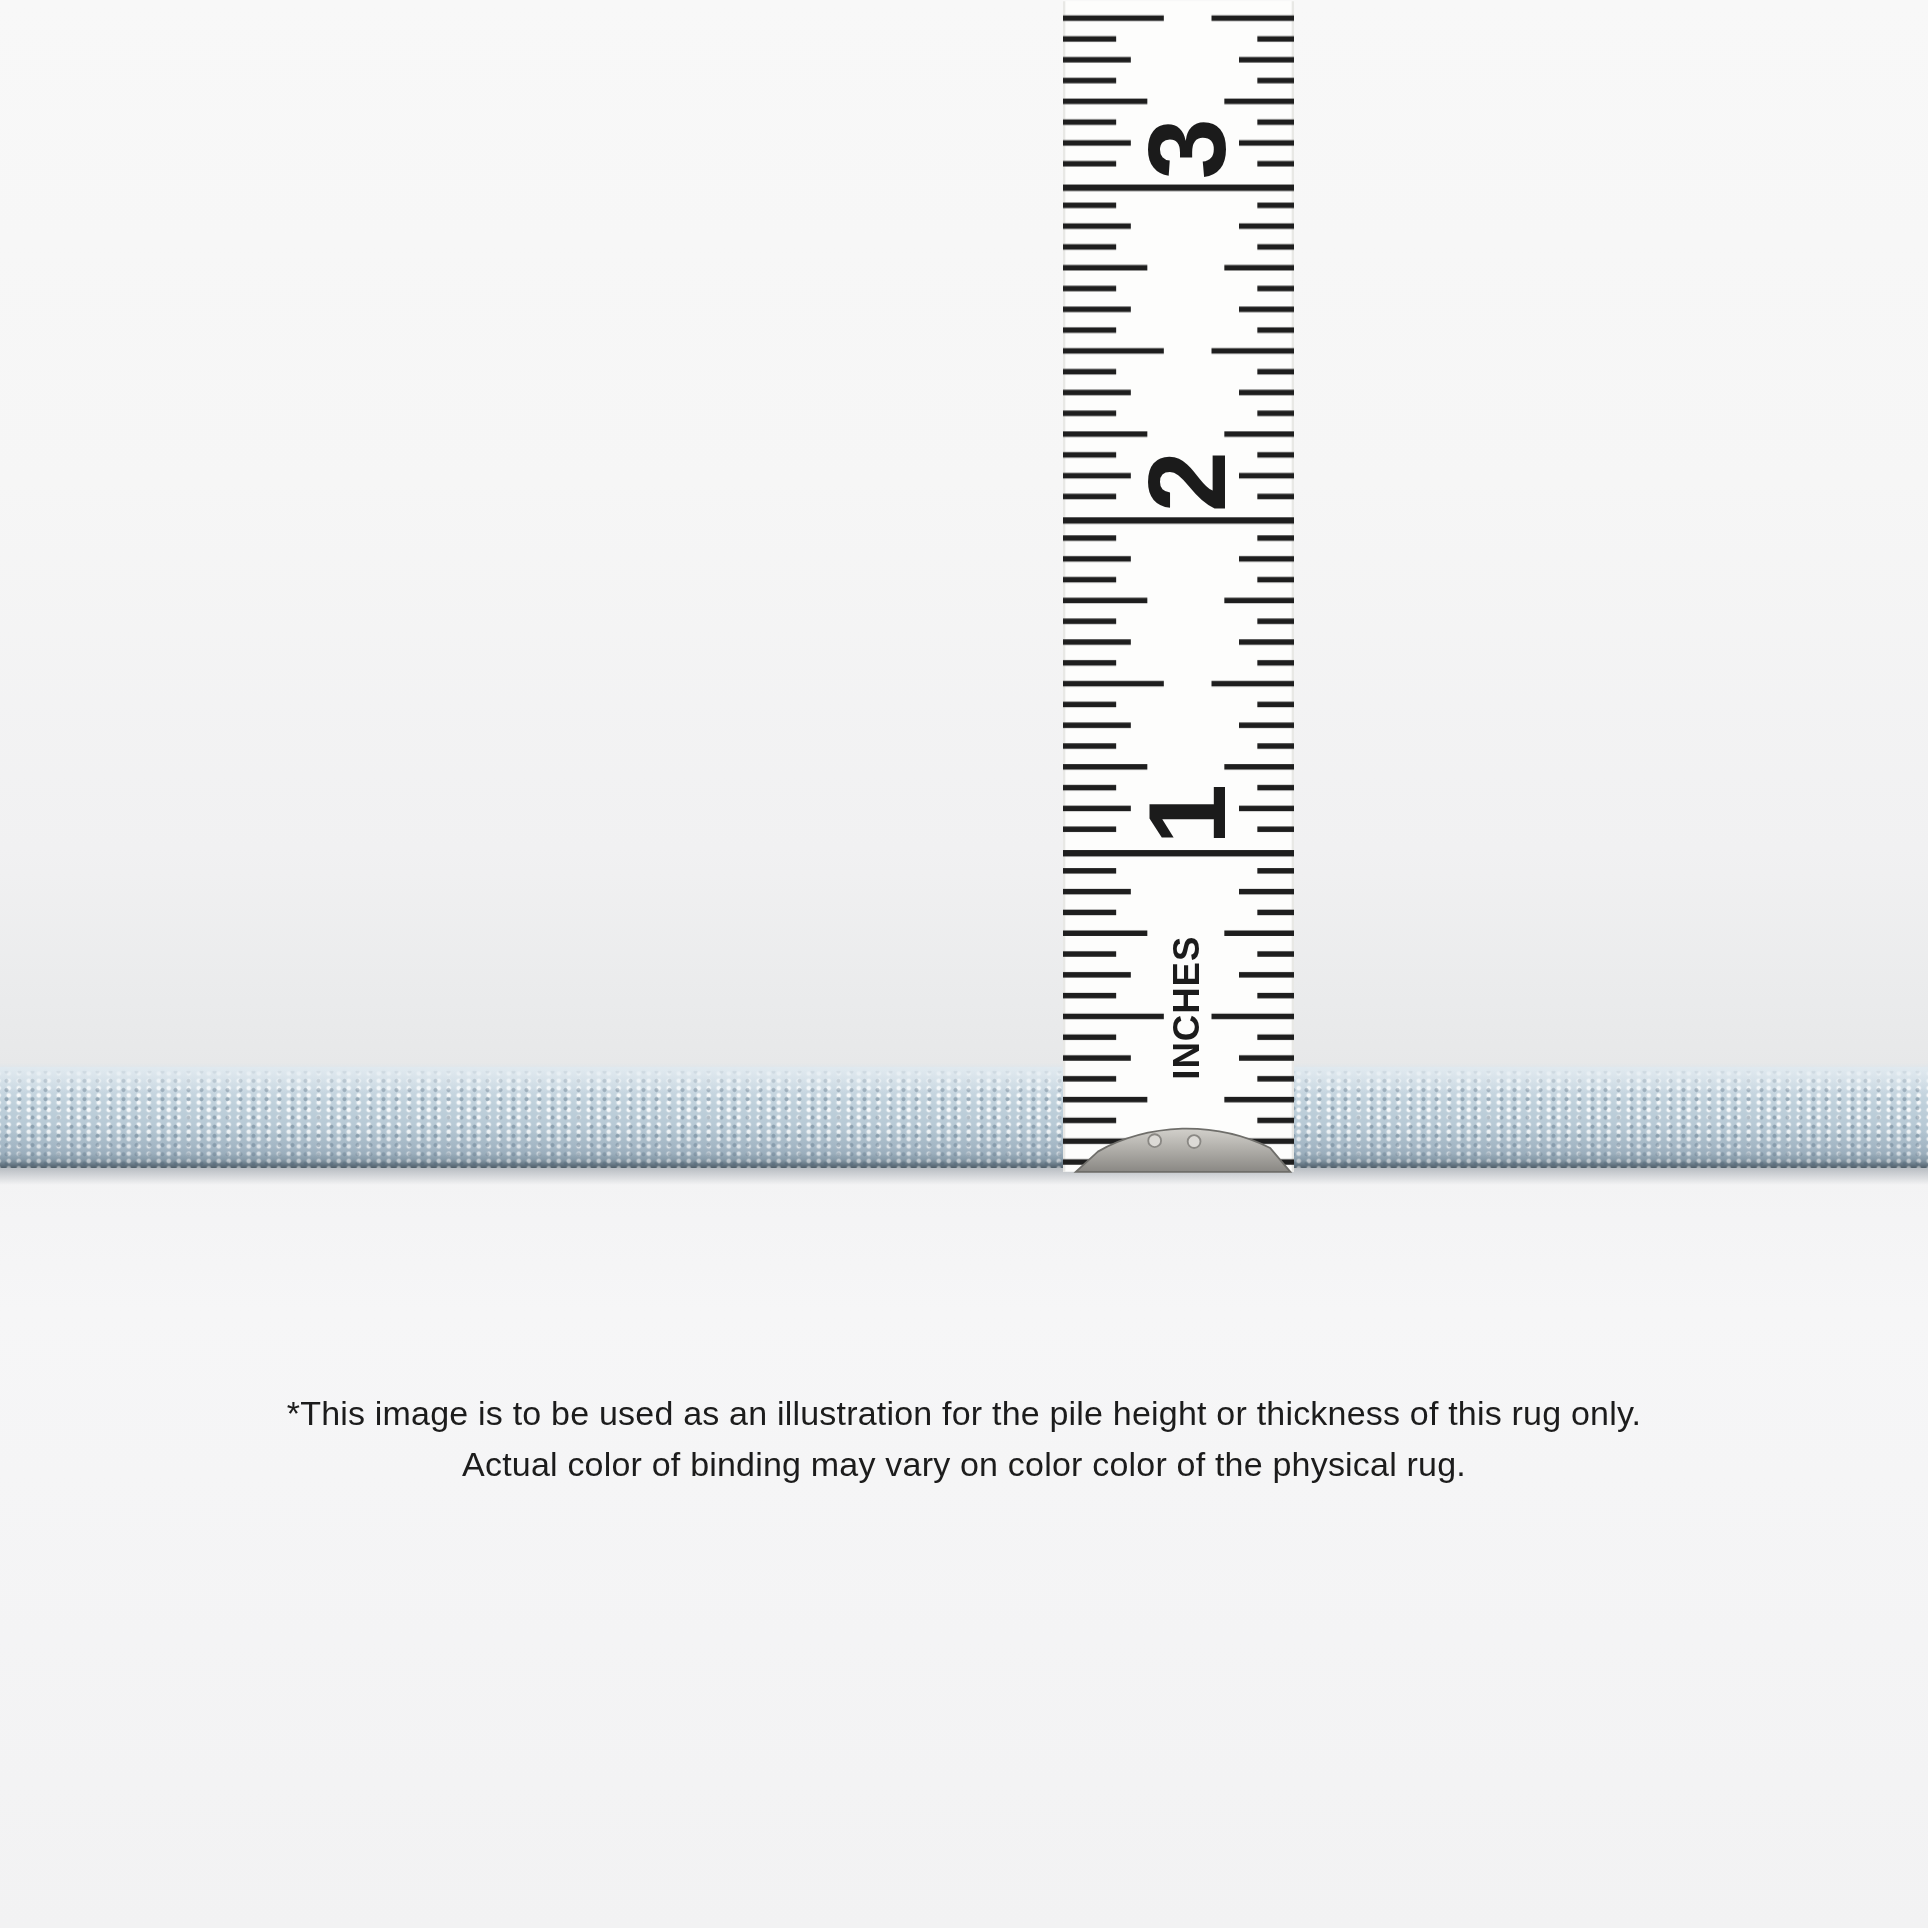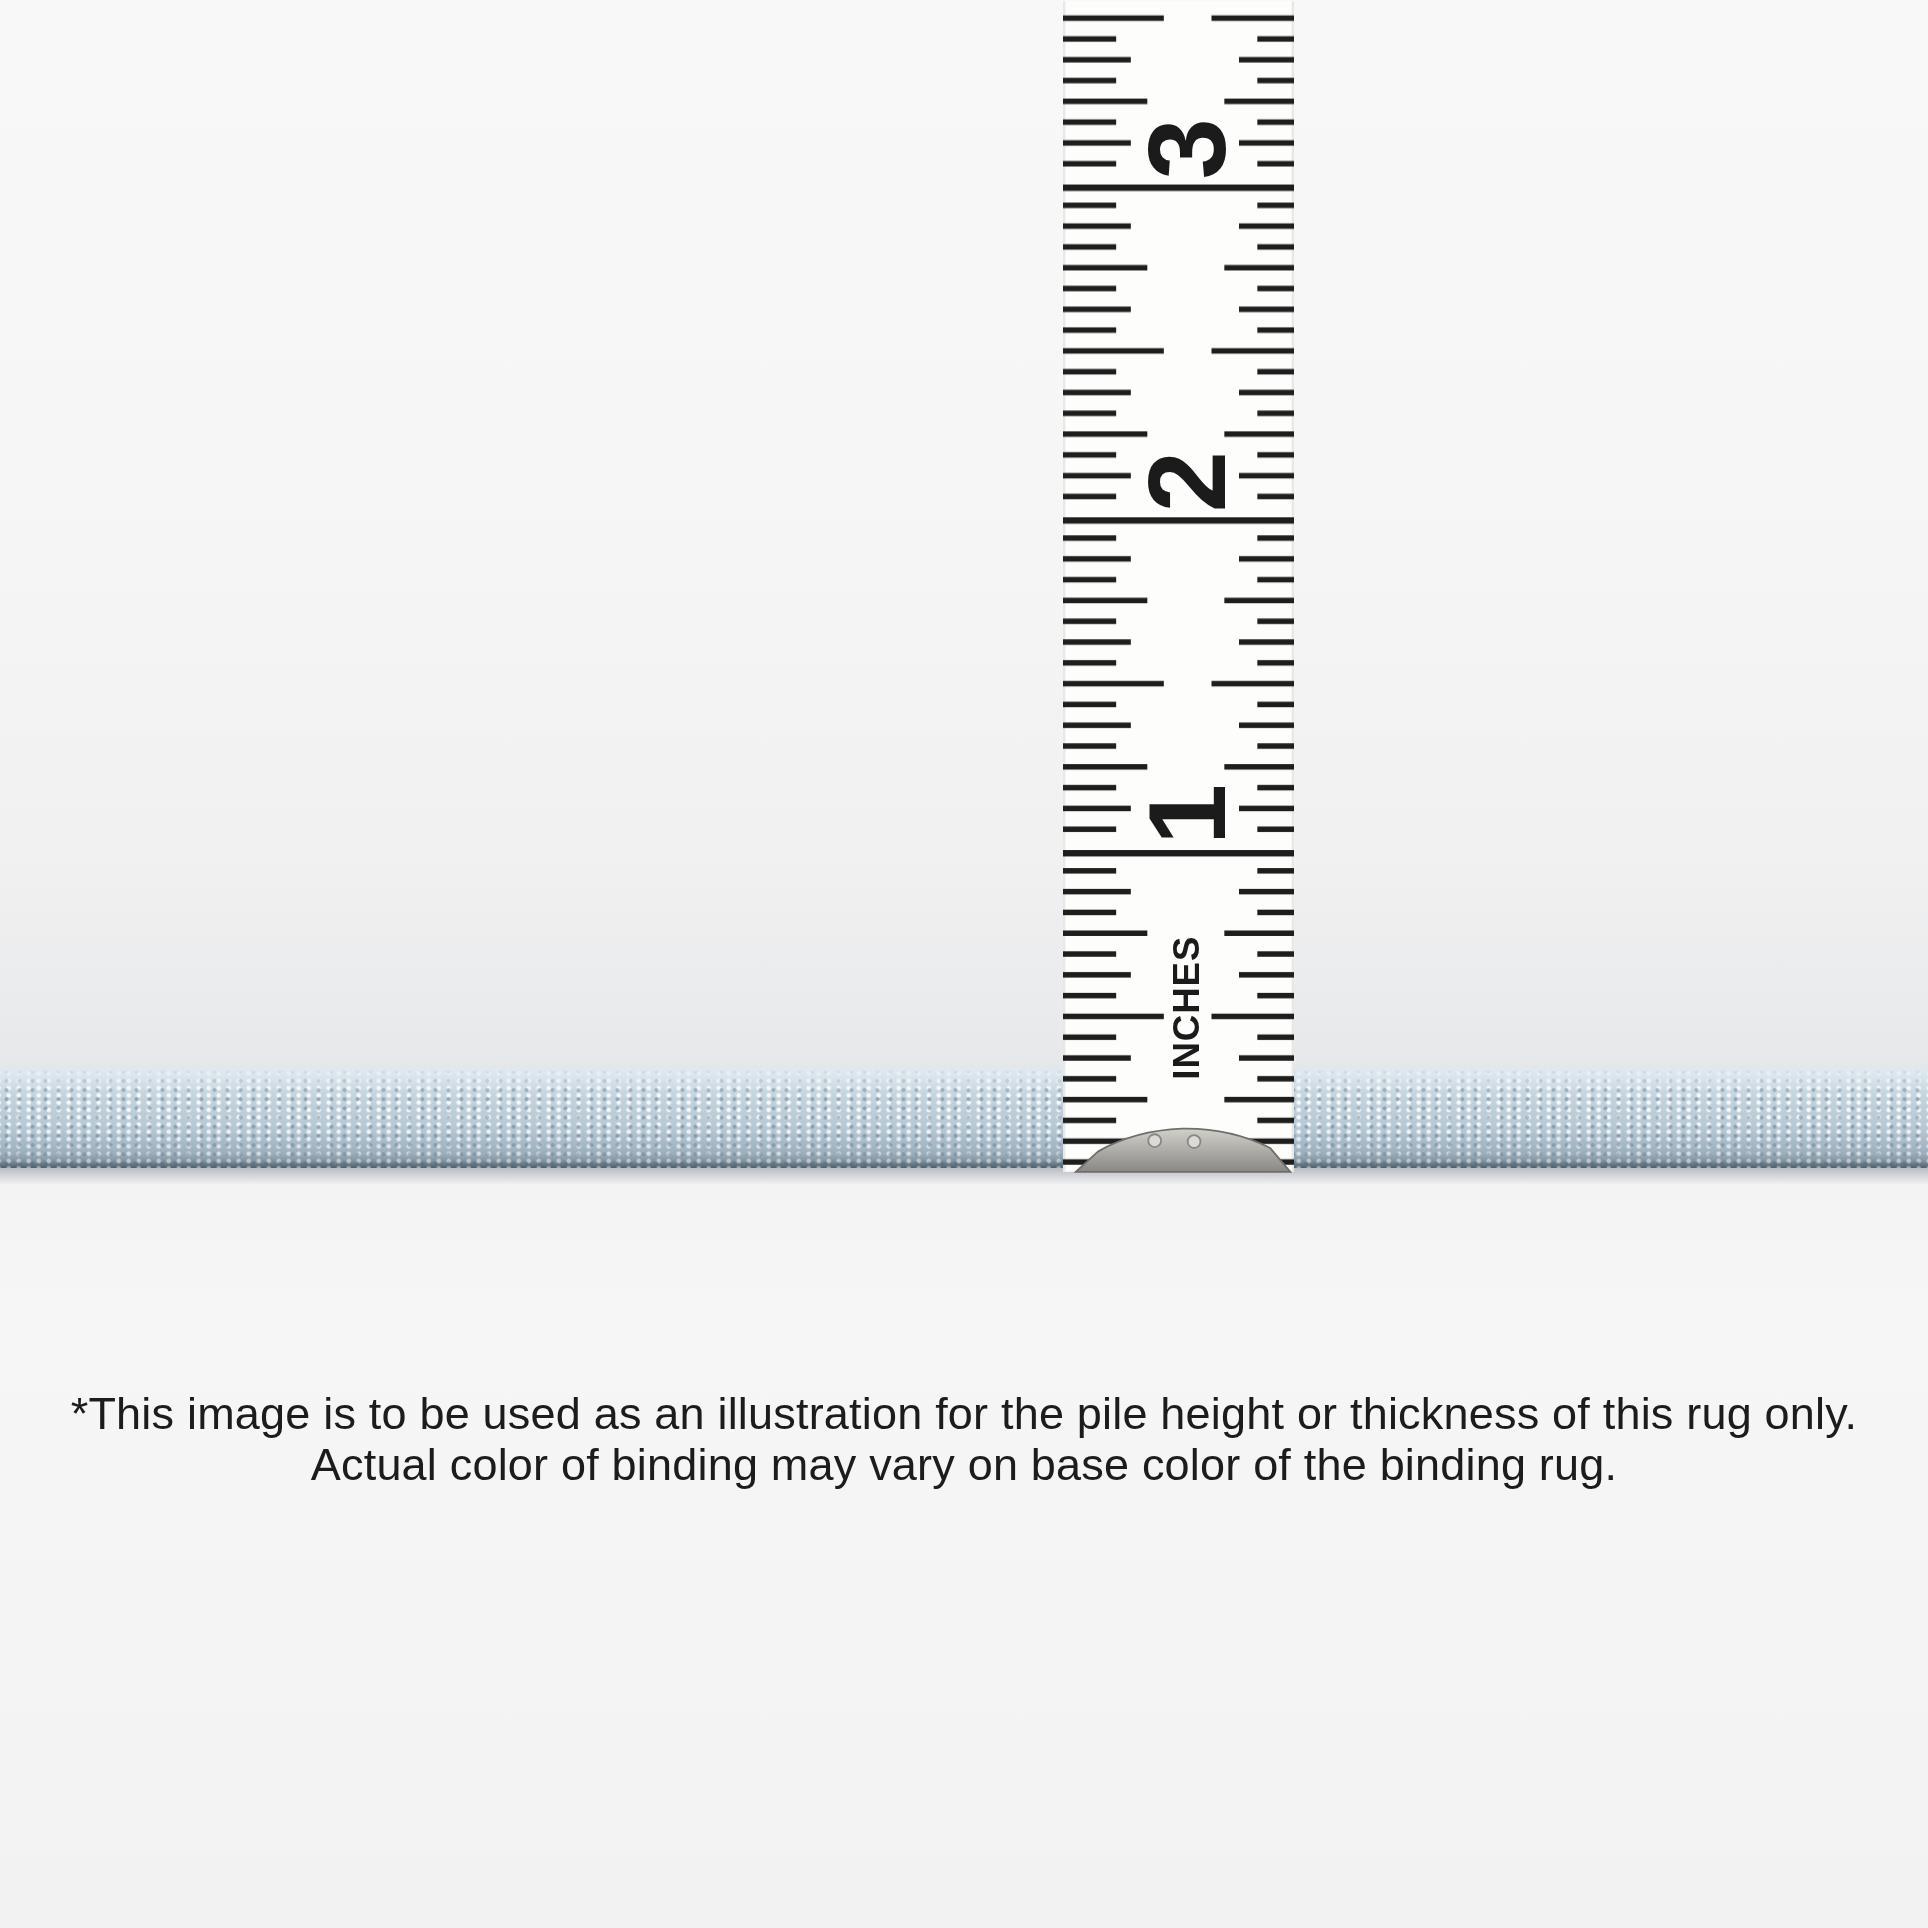--- a/index.html
+++ b/index.html
@@ -42,21 +42,21 @@
 
   
   .tape{position:absolute;left:1063px;top:0;width:231px;height:1173px;}
   .tape text{font-family:"Liberation Sans", sans-serif;fill:#1b1b1b;}
   .tape .num{font-size:120px;font-weight:bold;}
   .tape .unit{font-size:40px;font-weight:bold;letter-spacing:1px;}
 
   
   .disclaimer{
     position:absolute;left:0;top:1388px;width:1928px;text-align:center;
-    color:#1c1c1c;font-size:45px;line-height:51px;font-weight:400;letter-spacing:0.2px;
+    color:#1c1c1c;font-size:34px;line-height:51px;font-weight:400;letter-spacing:0.2px;
   }
   .disclaimer p{margin:0;}
 </style>
 </head>
 <body>
 
 <div class="backdrop"></div>
 
 <div class="rug"></div>
 <div class="rug-shadow"></div>
@@ -115,15 +115,15 @@
 
   <text class="unit" x="135" y="1098" text-anchor="middle" dominant-baseline="central" transform="rotate(-90 135 1098)">INCHES</text>
 
   <path d="M 14 1277 L 248 1277 L 226 1251 Q 182 1229 130 1230 Q 78 1232 38 1255 Z" fill="url(#metalGrad)" stroke="#6f6e6a" stroke-width="2"></path>
   <circle cx="100" cy="1243" r="7" fill="#dcdad6" stroke="#8a8884" stroke-width="2"></circle>
   <circle cx="143" cy="1244" r="7" fill="#dcdad6" stroke="#8a8884" stroke-width="2"></circle>
 </svg>
 
 <div class="disclaimer">
   <p>*This image is to be used as an illustration for the pile height or thickness of this rug only.</p>
-  <p>Actual color of binding may vary on base color of the binding rug.</p>
+  <p>Actual color of binding may vary on color color of the physical rug.</p>
 </div>
 
 
 </body></html>

